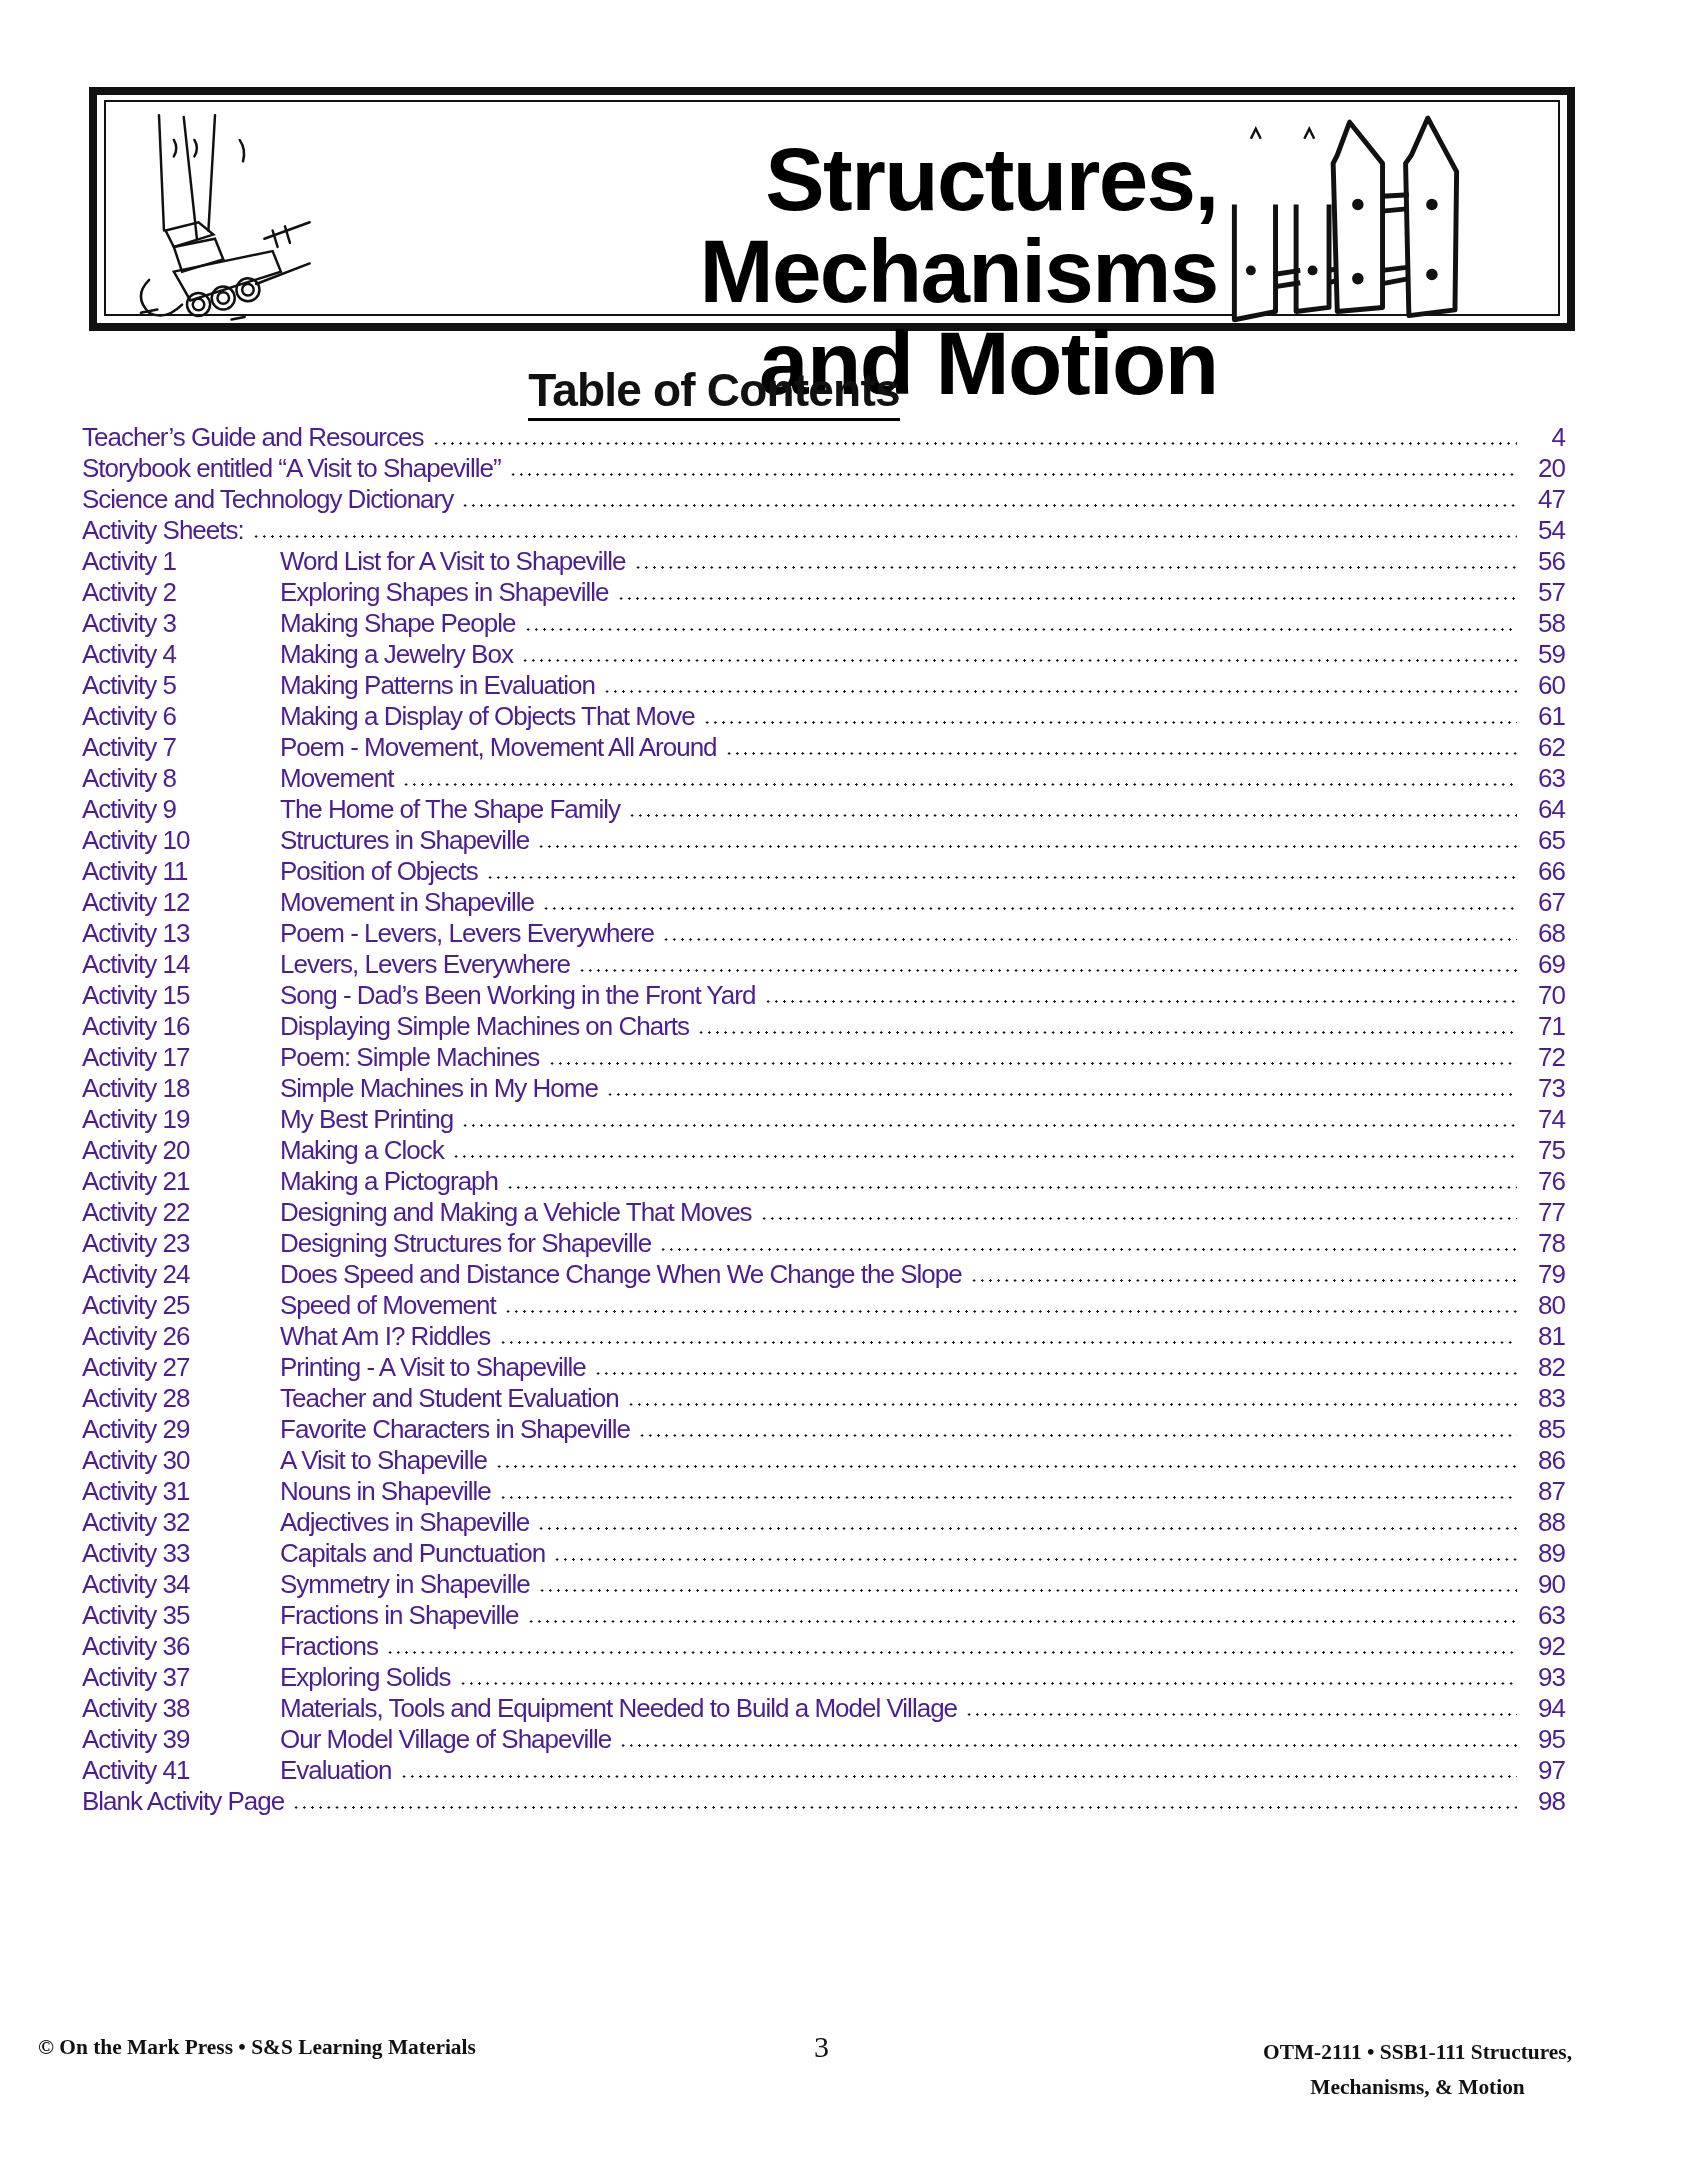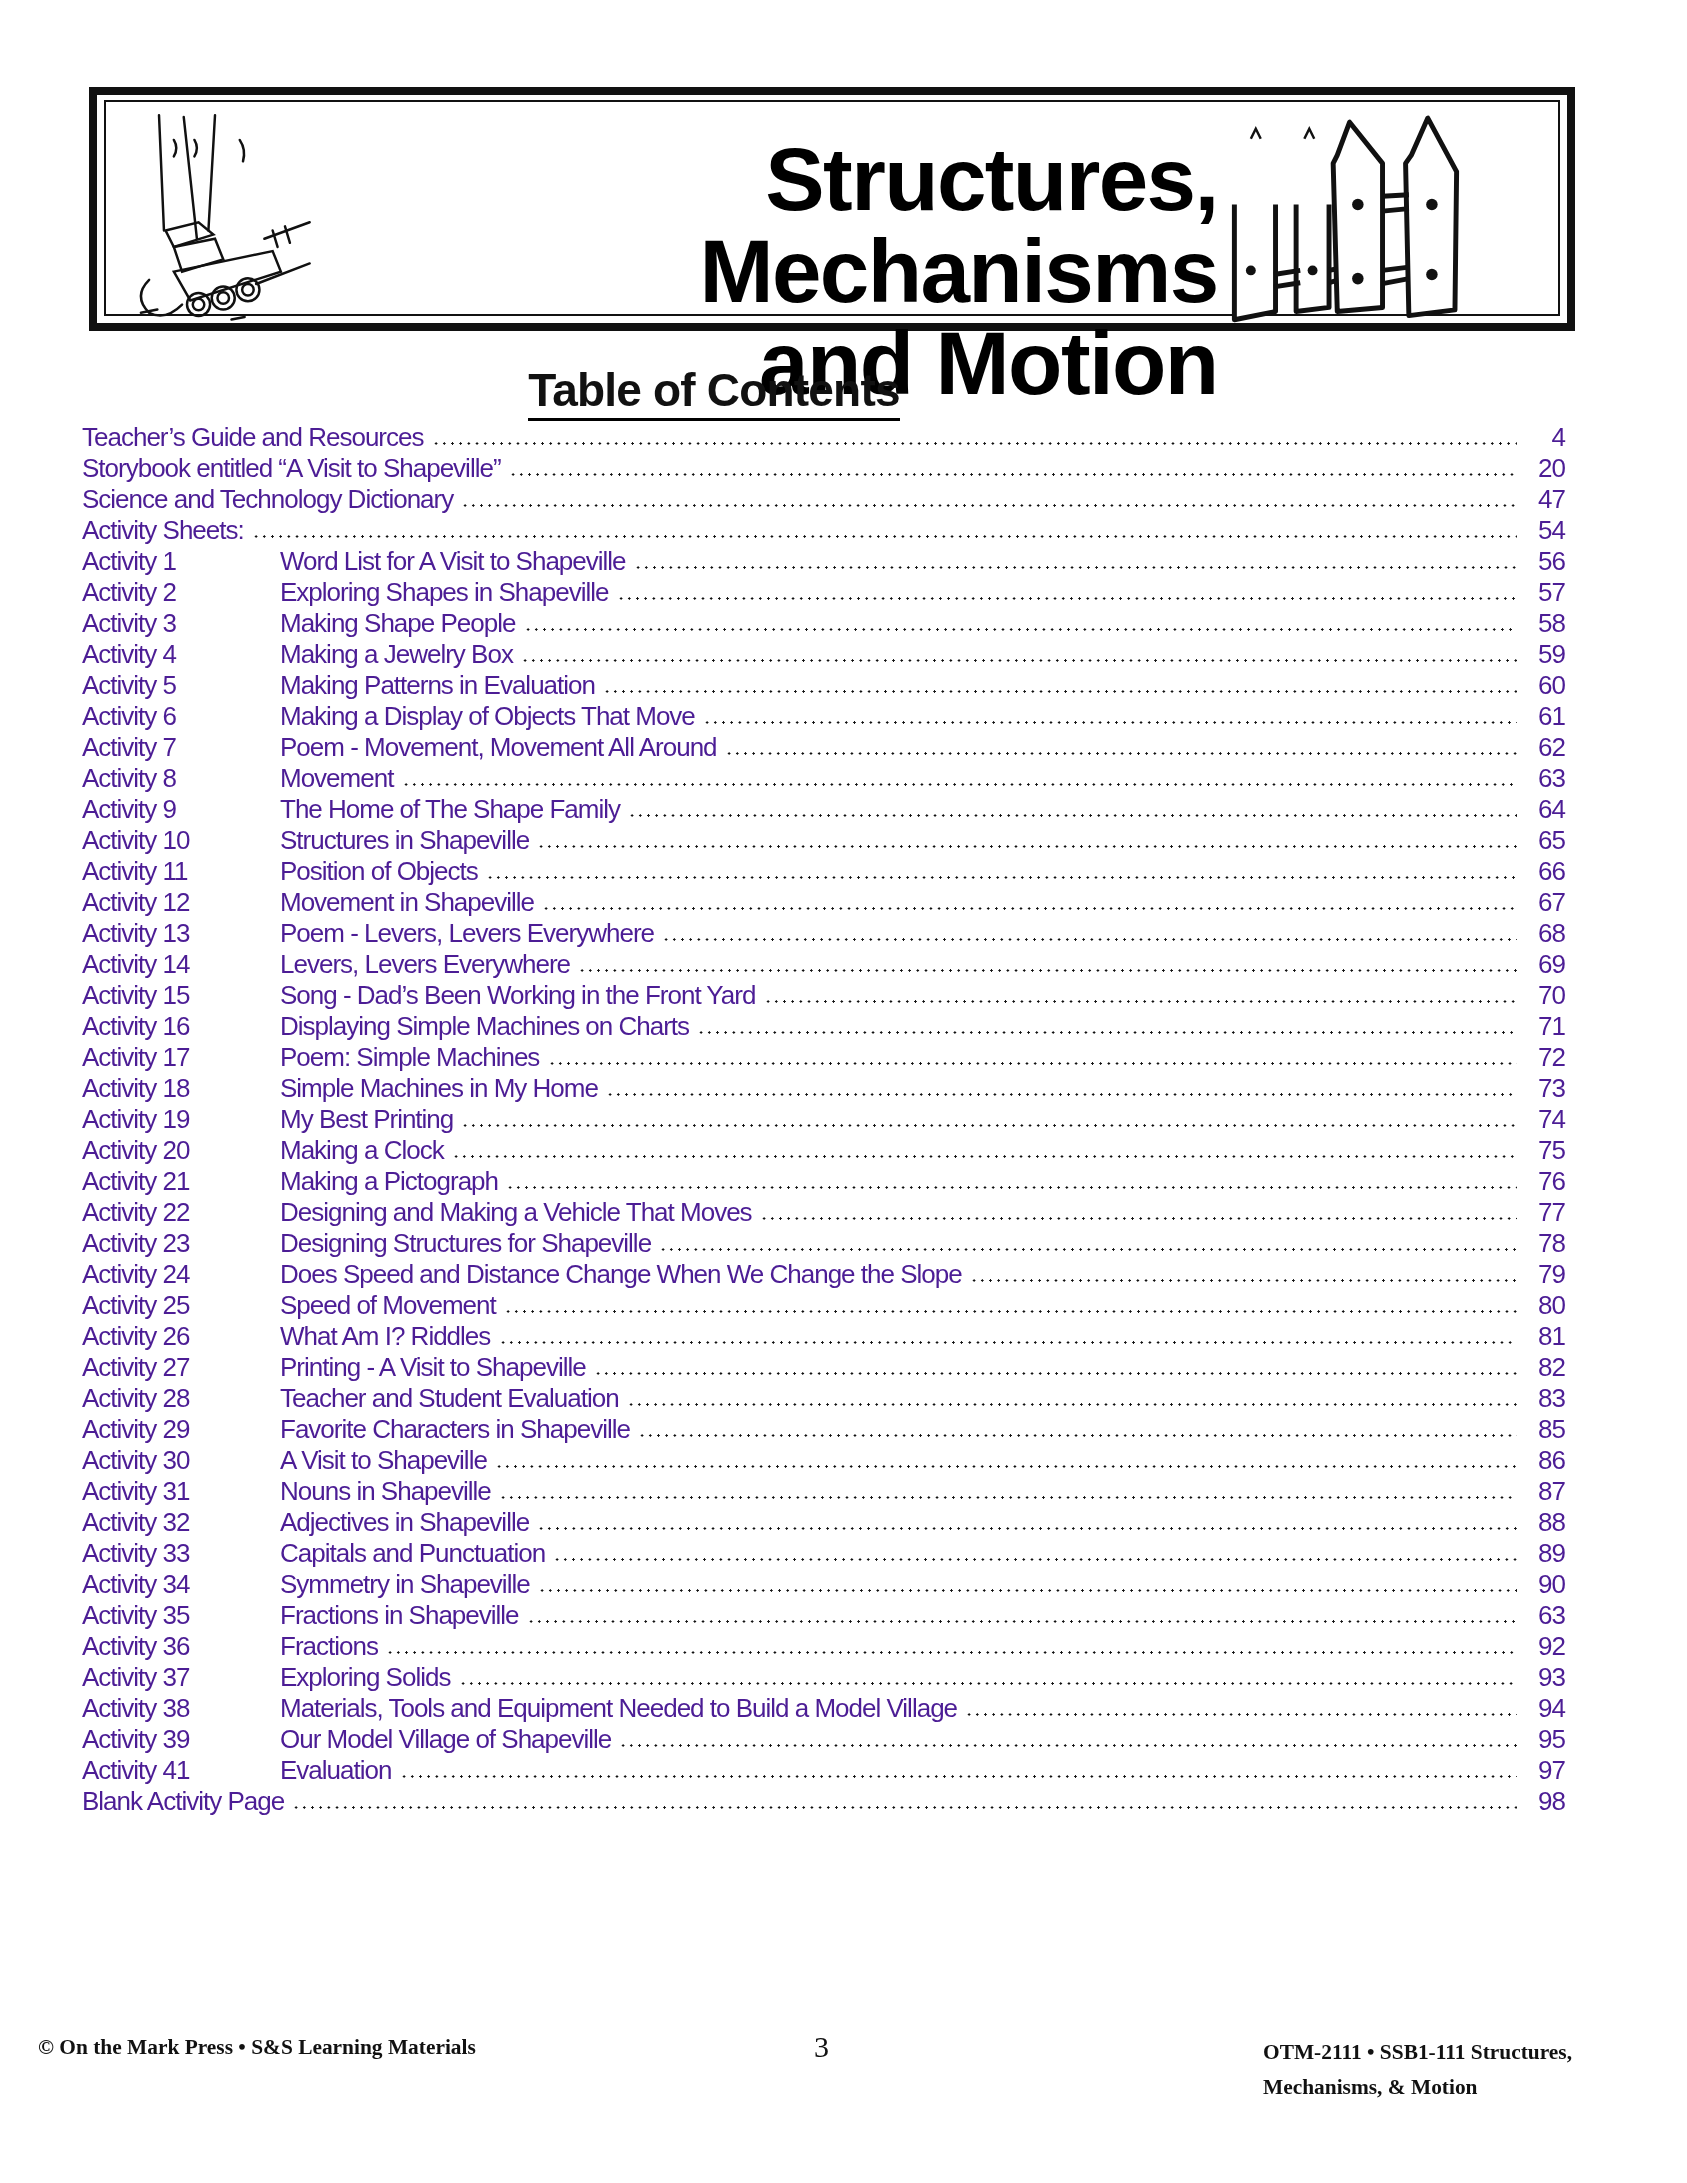--- a/index.html
+++ b/index.html
@@ -46,21 +46,21 @@
     background-size: 8.2px 3.3px; background-repeat: repeat-x;
   }
   .row .page { flex: 0 0 41px; text-align: right; }
 
   .footer {
     position: absolute; top: 2035px; left: 0; width: 1687px;
     font-family: "Liberation Serif", serif; font-weight: bold; font-size: 21.4px; color: #111;
   }
   .footer .left { position: absolute; left: 38px; top: 0; }
   .footer .center { position: absolute; left: 814px; top: -5px; font-weight: normal; font-size: 30px; }
-  .footer .right { position: absolute; right: 115px; top: 0; text-align: left; line-height: 35px; }
+  .footer .right { position: absolute; right: 115px; top: 0; text-align: center; line-height: 35px; }
 </style>
 </head>
 <body>
 
 <div class="banner-outer">
   <div class="banner-inner">
     <svg class="skater" viewBox="0 0 240 266">
       <g fill="none" stroke="#111" stroke-width="3" stroke-linecap="round">
         <path d="M52 10 L58 150"></path>
         <path d="M82 12 L98 160"></path>

